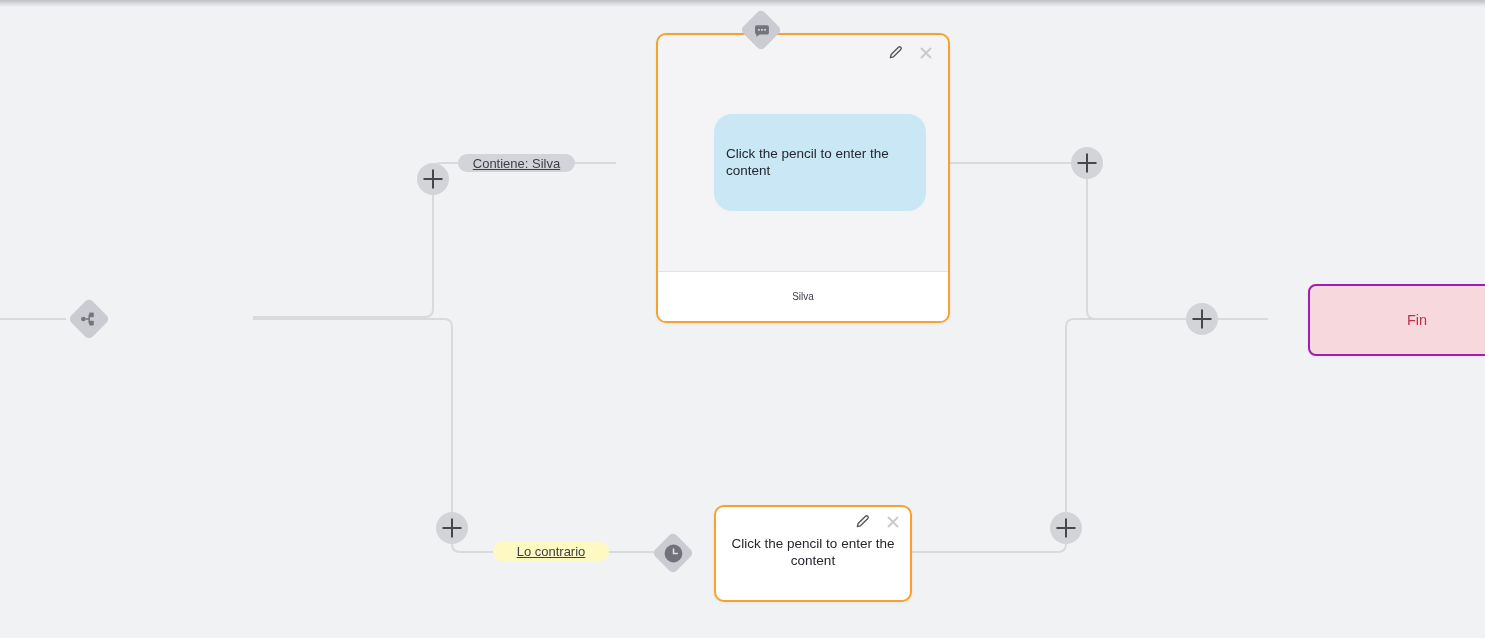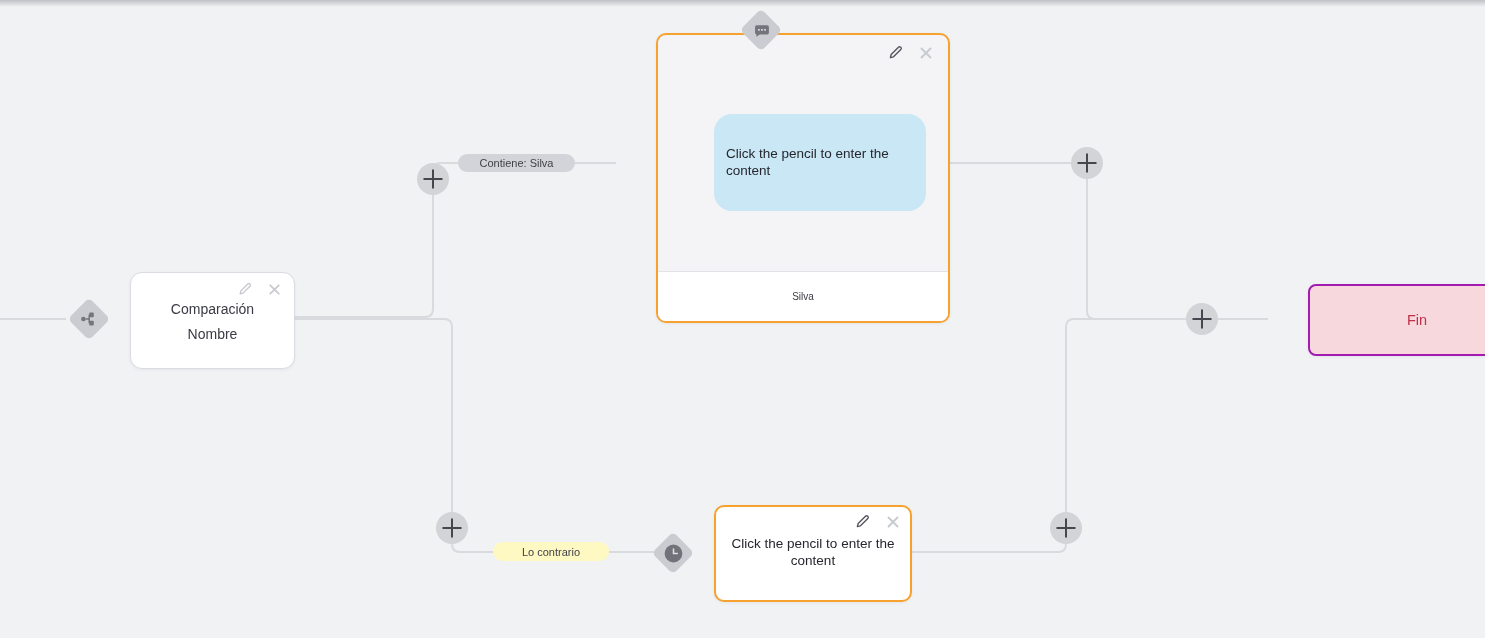--- a/index.html
+++ b/index.html
@@ -20,21 +20,21 @@
   .plus-btn{
     position:absolute;width:32px;height:32px;border-radius:50%;
     background:#d2d4d8;display:flex;align-items:center;justify-content:center;
     cursor:pointer;
   }
   .plus-btn svg{display:block;}
 
   
   .edge-label{
     position:absolute;display:flex;align-items:center;justify-content:center;
-    font-size:11px;color:#3f3f47;border-radius:9px;white-space:nowrap;
+    font-size:13px;color:#3f3f47;border-radius:9px;white-space:nowrap;text-decoration:underline;
   }
   .edge-label.gray{background:#d2d4d9;}
   .edge-label.white{background:#fef9c3;}
 
   
   .node{position:absolute;border-radius:10px;box-shadow:0 1px 3px rgba(40,40,60,.06);margin-left:40px;}
   .node.condition{
     left:90px;top:272px;width:163px;height:95px;
     background:#ffffff;border:1.5px solid #dadce1;border-radius:12px;
   }
@@ -111,38 +111,20 @@
 
   <div id="top-shadow"></div>
 
   <div class="edge-label gray" style="left:458px;top:154px;width:117px;height:18px;">
     <span>Contiene: Silva</span>
   </div>
   <div class="edge-label white" style="left:493px;top:542px;width:116px;height:19px;">
     <span>Lo contrario</span>
   </div>
 
-  <div class="node condition">
-    <div class="icon-row">
-      <span class="icon-btn edit-muted">
-        <svg width="16" height="16" viewBox="0 0 16 16">
-            <path d="M3.2 12.8l.7-2.9L10.8 3a1.45 1.45 0 0 1 2.05 0l.15.15a1.45 1.45 0 0 1 0 2.05L6.1 12.1l-2.9.7z" fill="none" stroke="currentColor" stroke-width="1.3" stroke-linejoin="round"></path>
-          </svg>
-      </span>
-      <span class="icon-btn close">
-        <svg width="15" height="15" viewBox="0 0 16 16">
-            <path d="M3.5 3.5 12.5 12.5 M12.5 3.5 3.5 12.5" stroke="currentColor" stroke-width="1.9" stroke-linecap="round"></path>
-          </svg>
-      </span>
-    </div>
-    <div class="condition-title">
-      <div>Comparación</div>
-      <div>Nombre</div>
-    </div>
-  </div>
 
   <div class="port" style="left:66px;top:296px;">
     <div class="diamond"></div>
     <svg width="18" height="18" viewBox="0 0 18 18">
       <circle cx="3.4" cy="9" r="2.3" fill="#74747c"></circle>
       <path d="M5.7 9 H9.2 M9.2 4.8 V13.2" stroke="#74747c" stroke-width="1.5" fill="none"></path>
       <rect x="9.2" y="2.6" width="4.6" height="4.6" rx="1" fill="#74747c"></rect>
       <rect x="9.2" y="10.8" width="4.6" height="4.6" rx="1" fill="#74747c"></rect>
     </svg>
   </div>

